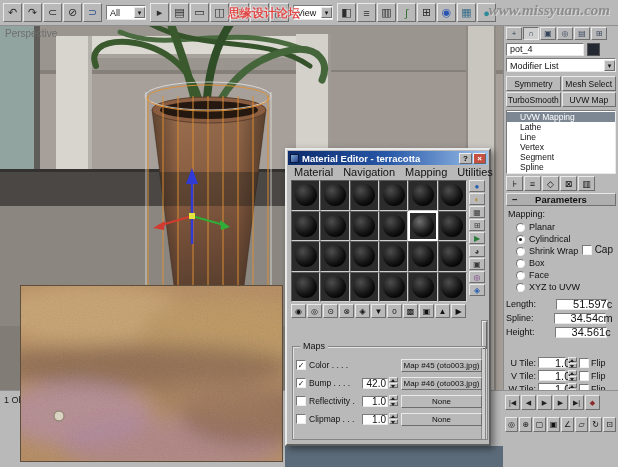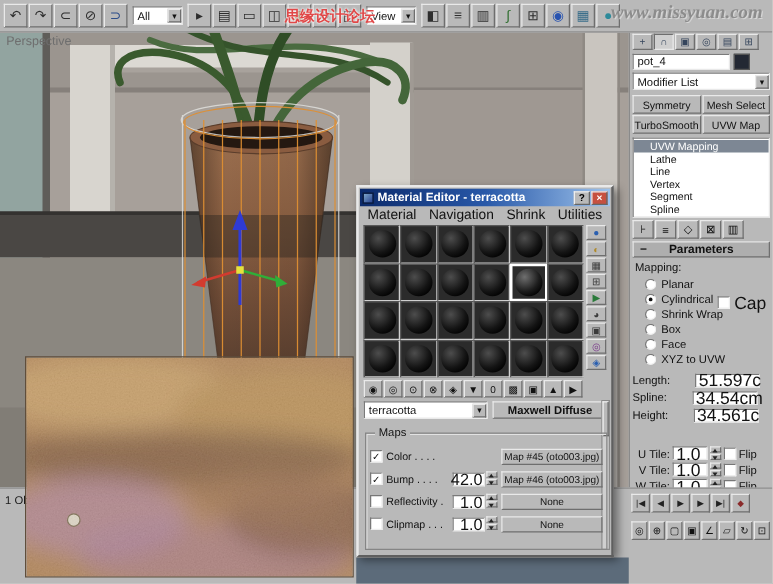--- a/index.html
+++ b/index.html
@@ -34,26 +34,26 @@
   .stk-row .bulb{width:7px;height:7px;border-radius:50%;background:#e6e0b0;border:1px solid #777;visibility:hidden;flex:none}
   .stack-tb{display:flex;gap:1px;height:15px;margin-bottom:2px}
   .stack-tb .btn{width:17px;font-size:9px}
   .rollout{height:13px;background:#aeaeae;border:1px solid;border-color:#e6e6e6 #707070 #707070 #e6e6e6;display:flex;align-items:center;justify-content:center;font-weight:bold;font-size:9.5px;position:relative;margin-bottom:3px}
   .rollout .minus{position:absolute;left:5px}
   .map-label-hdr{font-size:9px;margin:1px 0 2px 2px}
   .radios{position:relative}
   .radio-row{display:flex;gap:4px;height:12px;align-items:center;padding-left:10px;font-size:9px}
   .radio{width:9px;height:9px;border-radius:50%;background:#fff;border:1px solid;border-color:#777 #eee #eee #777;position:relative;flex:none}
   .radio.on::after{content:"";position:absolute;left:2px;top:2px;width:3px;height:3px;border-radius:50%;background:#111}
-  .cap{position:absolute;top:13px;right:3px;display:flex;gap:3px;align-items:center;font-size:14px}
+  .cap{position:absolute;top:23px;right:3px;display:flex;gap:3px;align-items:center;font-size:10px}
   .cb{width:10px;height:10px;background:#fff;border:1px solid;border-color:#777 #eee #eee #777;display:flex;align-items:center;justify-content:center;font-size:8px;font-weight:bold;color:#111;flex:none}
   .dim-row{display:flex;align-items:center;height:14px;gap:20px}
   .dim-row:first-of-type{margin-top:4px}
   .plabel{width:36px;text-align:right;font-size:9px}
-  .pfield{height:11px;font-size:14px;display:flex;align-items:center;padding-left:2px}
+  .pfield{height:11px;font-size:11px;display:flex;align-items:center;padding-left:16px}
   .dim-field{width:52px}
   .tile-field{width:28px}
   .spin{width:9px;height:12px;display:flex;flex-direction:column;gap:1px;flex:none}
   .sb{height:5px;background:#b9b9b9;border:1px solid;border-color:#e9e9e9 #6e6e6e #6e6e6e #e9e9e9;position:relative}
   .sb::after{content:"";position:absolute;left:1px;top:1px;border-left:2px solid transparent;border-right:2px solid transparent}
   .sb.up::after{border-bottom:3px solid #222}
   .sb.dn::after{border-top:3px solid #222}
   .tile-row{display:flex;align-items:center;height:13px;gap:2px}
   .tile-row .plabel{width:30px}
   
@@ -78,21 +78,21 @@
   .combo{width:99px;height:14px;background:#fff;border:1px solid;border-color:#7a7a7a #e9e9e9 #e9e9e9 #7a7a7a;display:flex;align-items:center;font-size:9px;padding-left:3px;justify-content:space-between}
   .type-btn{width:92px;height:14px;font-size:9px;font-weight:bold}
   .me-scroll{position:absolute;right:1px;top:170px;width:7px;height:120px;background:#cfcfcf;border:1px solid #8a8a8a}
   .me-scroll .thumb{height:28px;background:#b9b9b9;border:1px solid;border-color:#eee #666 #666 #eee}
   .me-maps{position:absolute;left:5px;top:196px;width:194px;height:94px;border:1px solid #858585;box-shadow:inset 1px 1px 0 #e2e2e2;padding:9px 3px 0 3px}
   .group-label{position:absolute;top:-6px;left:7px;background:#b9b9b9;padding:0 3px;font-size:9px}
   .map-row{display:flex;align-items:center;gap:3px;height:18px}
   .map-label{width:50px;font-size:8.5px;white-space:nowrap}
   .amt-wrap{display:flex;align-items:center;gap:1px}
   .amt-wrap.noamt{visibility:hidden}
-  .map-amt{width:26px;height:11px;font-size:13px;text-align:left;display:flex;align-items:center;justify-content:flex-end;padding-right:1px}
+  .map-amt{width:26px;height:11px;font-size:10px;text-align:left;display:flex;align-items:center;justify-content:flex-end;padding-right:1px}
   .map-btn{flex:1;height:13px;font-size:8px;overflow:hidden;white-space:nowrap}
   
   #bottom-bar{position:absolute;left:0;top:390px;width:618px;height:77px;background:#b9b9b9;border-top:1px solid #8f8f8f;z-index:1}
   .status-left{position:absolute;left:4px;top:4px;font-size:9px;color:#1a1a1a}
   .slate{position:absolute;left:285px;top:55px;width:218px;height:22px;background:#5c6b7a}
   .playback{position:absolute;left:505px;top:4px;display:flex;gap:1px}
   .playback .btn{width:15px;height:15px;font-size:7px}
   .navctl{position:absolute;left:505px;top:26px;display:flex;gap:1px;flex-wrap:wrap;width:112px}
   .navctl .btn{width:13px;height:15px;font-size:8px}
   
@@ -484,21 +484,21 @@
           </span>
           <span class="me-tbtn close">
             <span>×</span>
           </span>
         </span>
     </div>
     <div class="me-menu">
 
     <span>Material</span>
         <span>Navigation</span>
-        <span>Shrink</span>
+        <span>Mapping</span>
         <span>Utilities</span>
       </div>
     <div class="me-slots">
 
     <div class="slot">
           <div class="sphere"></div>
         </div>
         <div class="slot">
           <div class="sphere"></div>
         </div>
@@ -628,29 +628,20 @@
         <div class="btn">
           <span>▣</span>
         </div>
         <div class="btn">
           <span>▲</span>
         </div>
         <div class="btn">
           <span>▶</span>
         </div>
       </div>
-    <div class="me-name">
-      <div class="combo">
-        <span>terracotta</span>
-        <span class="dd-arrow">▾</span>
-      </div>
-      <div class="btn type-btn">
-          <span>Maxwell Diffuse</span>
-        </div>
-    </div>
     <div class="me-scroll">
         <div class="thumb"></div>
       </div>
     <div class="me-maps">
       <span class="group-label">Maps</span>
       <div>
 
           <div class="map-row">
             <span class="cb">
               <span>✓</span>

